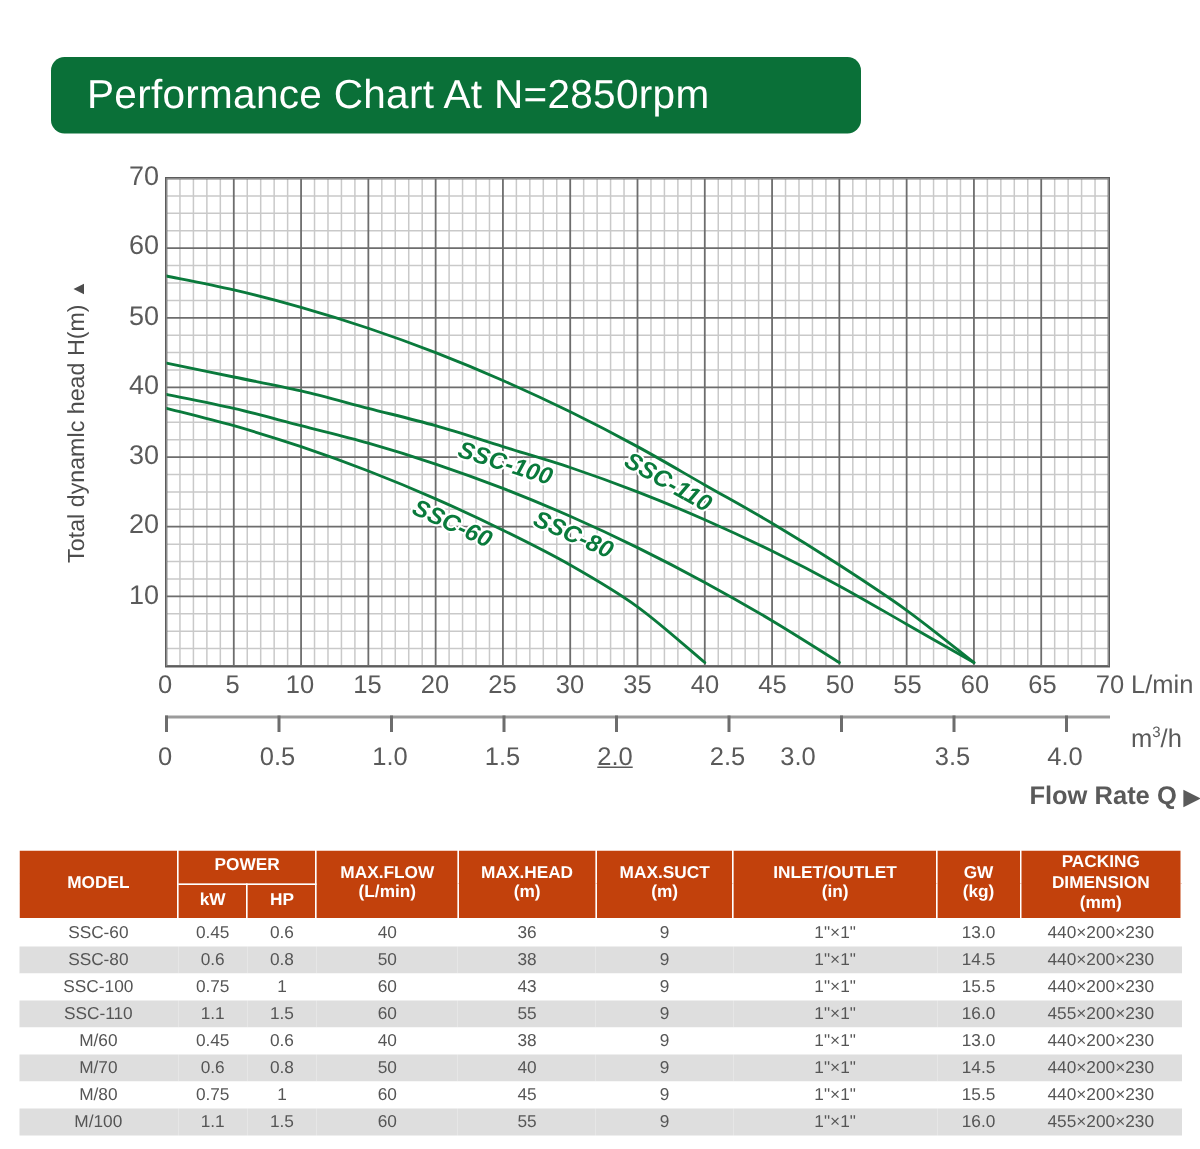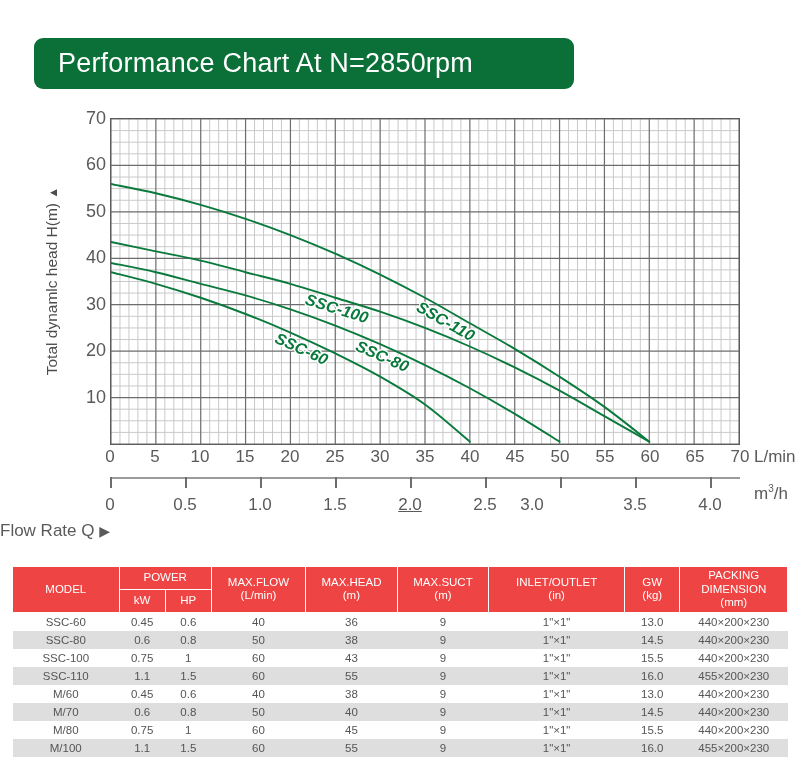--- a/index.html
+++ b/index.html
@@ -76,38 +76,38 @@
   #axis-rule {
     position: absolute; left: 110px; top: 32px;
     width: 630px; height: 1.5px; background: #9b9b9b;
   }
   .xtick-mark {
     position: absolute; top: 32px;
     width: 1.5px; height: 11px; background: #6d6d6d;
   }
   #flow-rate-label {
     position: absolute; left: 0; top: 76px;
-    width: 800px; text-align: left;
-    font-size: 17px; color: #5a5a5a;
+    width: 800px; text-align: right;
+    font-size: 17px; color: #5a5a5a; font-weight: bold;
   }
   #flow-rate-label .arrow { font-size: 14px; }
   .sup3 { font-size: 10px; vertical-align: super; }
 
   
   #spec-table {
     position: absolute;
     left: 12px; top: 566px;
     width: 776px;
     border-collapse: collapse;
     font-size: 11.5px;
   }
   #spec-table th {
-    background: #ef4444;
+    background: #c2410c;
     color: #ffffff;
-    font-weight: normal;
+    font-weight: bold;
     border: 1px solid #ffffff;
     padding: 2px 13px;
     line-height: 1.18;
     text-align: center;
     vertical-align: middle;
   }
   #spec-table td {
     border: none;
     text-align: center;
     color: #555555;

